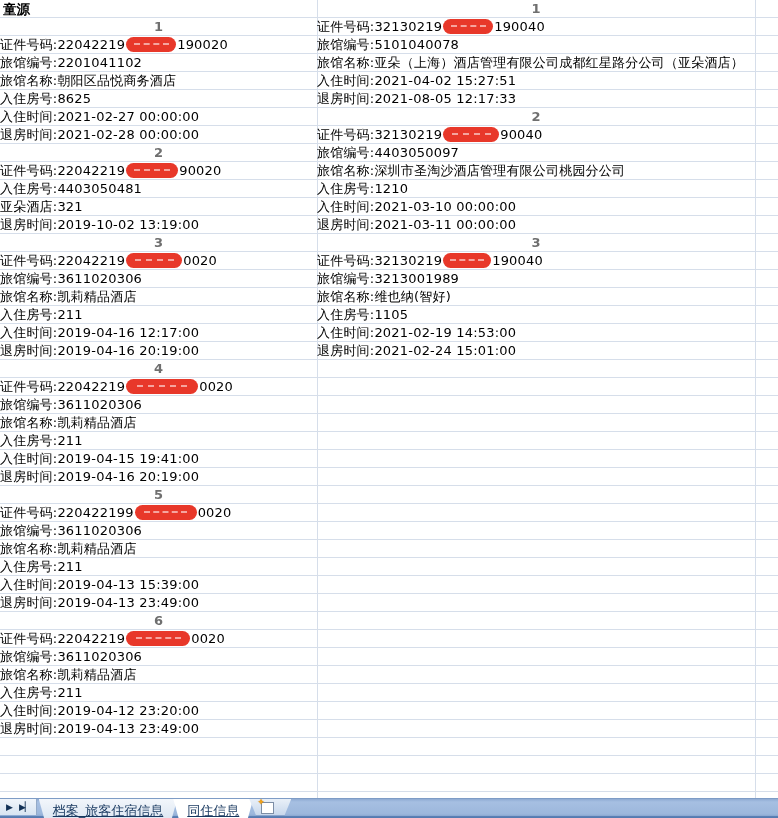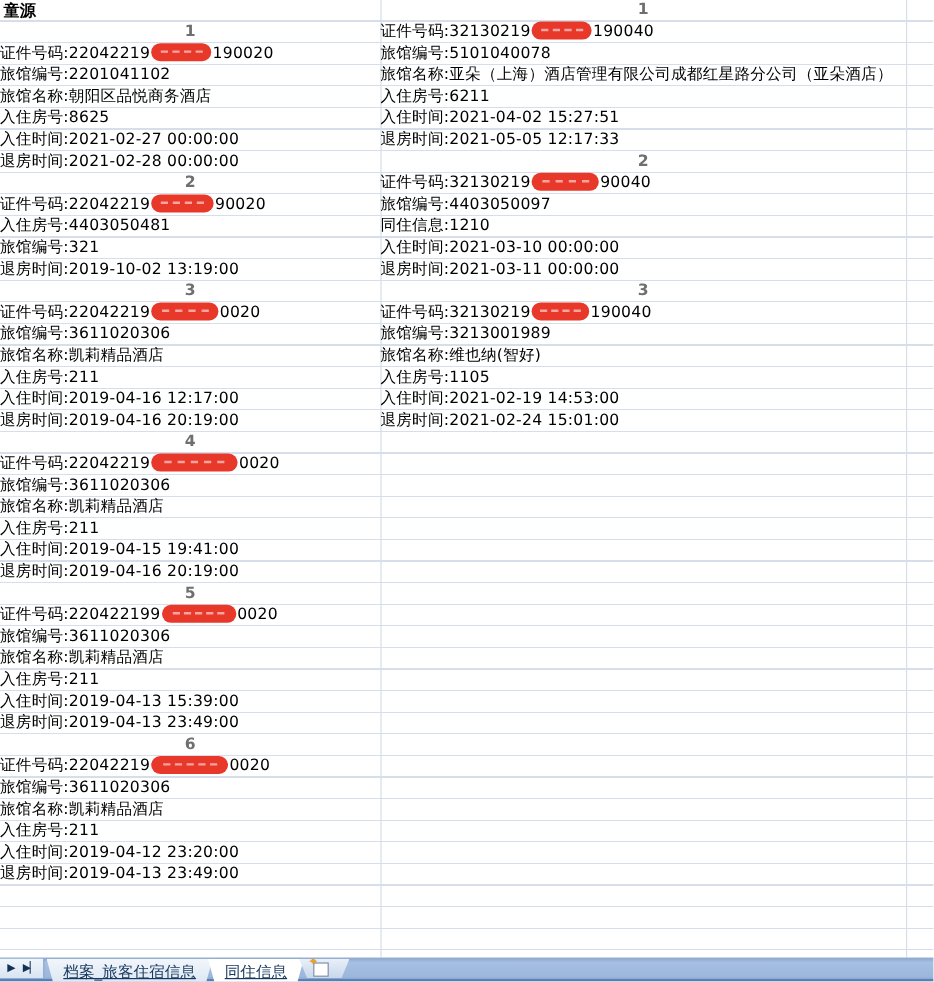--- a/index.html
+++ b/index.html
@@ -86,21 +86,21 @@
         <div class="row num">1</div>
         <div class="row field"><span>证件号码:22042219</span><span class="redact" style="width: 50px;"></span><span>190020</span></div>
         <div class="row field">旅馆编号:2201041102</div>
         <div class="row field">旅馆名称:朝阳区品悦商务酒店</div>
         <div class="row field">入住房号:8625</div>
         <div class="row field">入住时间:2021-02-27 00:00:00</div>
         <div class="row field">退房时间:2021-02-28 00:00:00</div>
         <div class="row num">2</div>
         <div class="row field"><span>证件号码:22042219</span><span class="redact" style="width: 52px;"></span><span>90020</span></div>
         <div class="row field">入住房号:4403050481</div>
-        <div class="row field">旅馆编号:321</div>
+        <div class="row field">亚朵酒店:321</div>
         <div class="row field">退房时间:2019-10-02 13:19:00</div>
         <div class="row num">3</div>
         <div class="row field"><span>证件号码:22042219</span><span class="redact" style="width: 56px;"></span><span>0020</span></div>
         <div class="row field">旅馆编号:3611020306</div>
         <div class="row field">旅馆名称:凯莉精品酒店</div>
         <div class="row field">入住房号:211</div>
         <div class="row field">入住时间:2019-04-16 12:17:00</div>
         <div class="row field">退房时间:2019-04-16 20:19:00</div>
         <div class="row num">4</div>
         <div class="row field"><span>证件号码:22042219</span><span class="redact" style="width: 72px;"></span><span>0020</span></div>
@@ -122,27 +122,27 @@
         <div class="row field">旅馆名称:凯莉精品酒店</div>
         <div class="row field">入住房号:211</div>
         <div class="row field">入住时间:2019-04-12 23:20:00</div>
         <div class="row field">退房时间:2019-04-13 23:49:00</div>
       </div>
     <div class="col colB">
         <div class="row num">1</div>
         <div class="row field"><span>证件号码:32130219</span><span class="redact" style="width: 50px;"></span><span>190040</span></div>
         <div class="row field">旅馆编号:5101040078</div>
         <div class="row field">旅馆名称:亚朵（上海）酒店管理有限公司成都红星路分公司（亚朵酒店）</div>
-        <div class="row field">入住房号:6211</div>
         <div class="row field">入住时间:2021-04-02 15:27:51</div>
-        <div class="row field">退房时间:2021-05-05 12:17:33</div>
+        <div class="row field">退房时间:2021-08-05 12:17:33</div>
         <div class="row num">2</div>
         <div class="row field"><span>证件号码:32130219</span><span class="redact" style="width: 56px;"></span><span>90040</span></div>
         <div class="row field">旅馆编号:4403050097</div>
-        <div class="row field">同住信息:1210</div>
+        <div class="row field">旅馆名称:深圳市圣淘沙酒店管理有限公司桃园分公司</div>
+        <div class="row field">入住房号:1210</div>
         <div class="row field">入住时间:2021-03-10 00:00:00</div>
         <div class="row field">退房时间:2021-03-11 00:00:00</div>
         <div class="row num">3</div>
         <div class="row field"><span>证件号码:32130219</span><span class="redact" style="width: 48px;"></span><span>190040</span></div>
         <div class="row field">旅馆编号:3213001989</div>
         <div class="row field">旅馆名称:维也纳(智好)</div>
         <div class="row field">入住房号:1105</div>
         <div class="row field">入住时间:2021-02-19 14:53:00</div>
         <div class="row field">退房时间:2021-02-24 15:01:00</div>
       </div>

